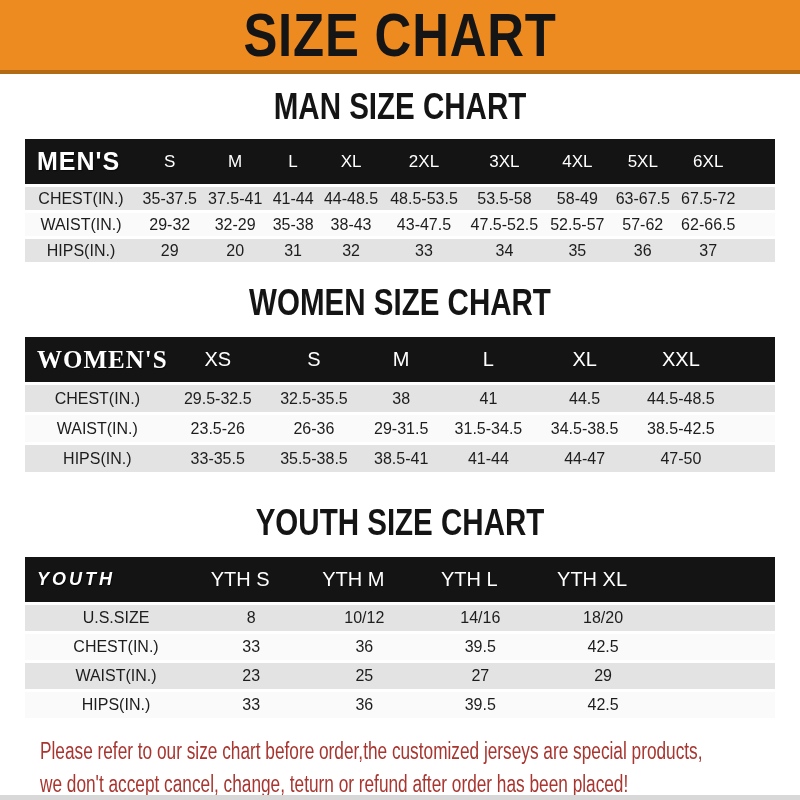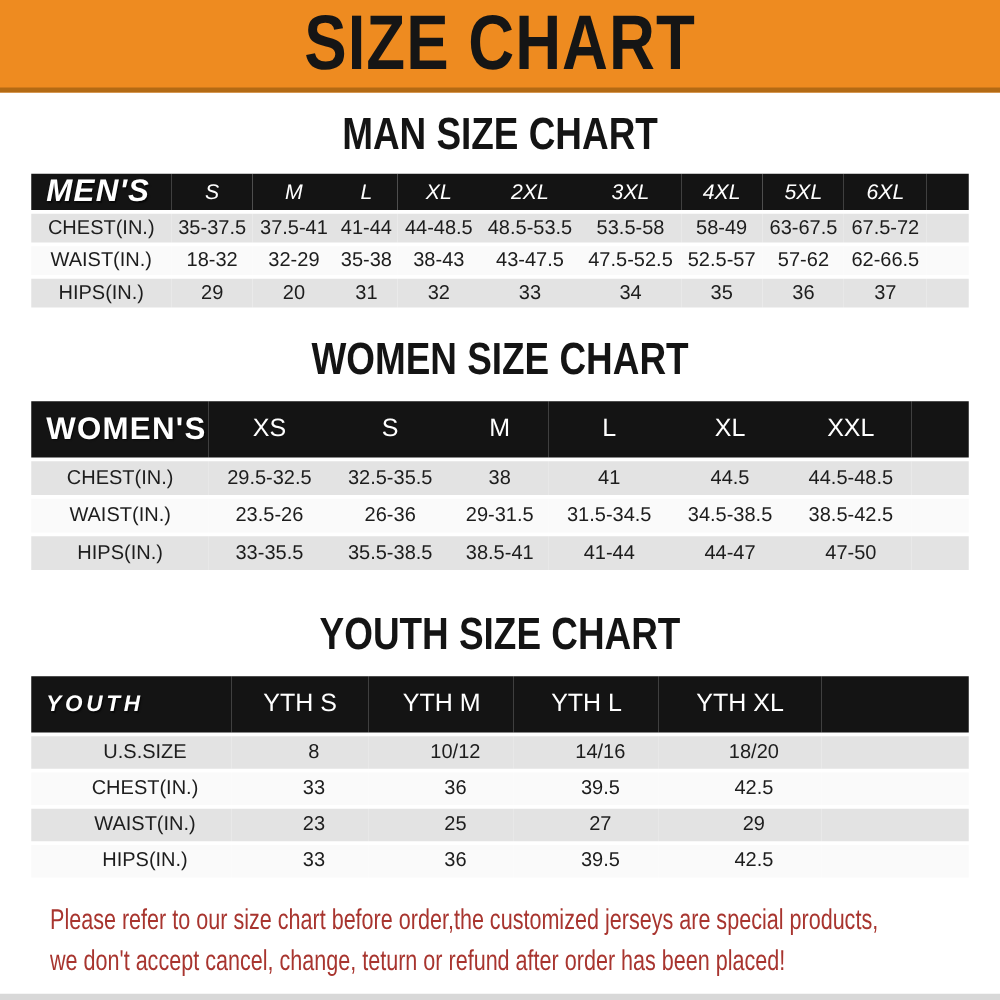--- a/index.html
+++ b/index.html
@@ -47,24 +47,24 @@
     table-layout:auto;
   }
   .size-table thead th{
     background:var(--header-bar-bg);color:var(--header-bar-text);
     font-weight:normal;text-align:center;padding:0 2px;
   }
   .size-table thead th.tbl-label{
     text-align:left;padding-left:12px;font-weight:bold;letter-spacing:1px;
     text-shadow:1px 1px 1px rgba(0,0,0,0.6);
   }
-  .men thead th{height:29px;font-size:17px;font-style:italic;}
+  .men thead th{height:45px;font-size:17px;}
   .men thead th.tbl-label{font-size:25px;width:112px;}
   .women thead th,.youth thead th{height:45px;font-size:20px;}
-  .women thead th.tbl-label{font-size:25px;width:140px;}
+  .women thead th.tbl-label{font-size:25px;width:140px;font-family:Liberation Serif, serif;}
   .youth thead th.tbl-label{font-size:18px;width:160px;letter-spacing:3px;font-style:italic;}
   .men th.spacer{width:34px;}
   .women th.spacer{width:46px;}
   .youth th.spacer{width:118px;}
   .size-table tbody td{
     text-align:center;font-size:16px;color:#1d1d1d;padding:0 2px;
   }
   .men tbody td{height:23px;}
   .women tbody td{height:27px;}
   .youth tbody td{height:26px;padding-left:24px;}
@@ -115,21 +115,21 @@
           <td>44-48.5</td>
           <td>48.5-53.5</td>
           <td>53.5-58</td>
           <td>58-49</td>
           <td>63-67.5</td>
           <td>67.5-72</td>
           <td class="spacer"></td>
         </tr>
         <tr class="plain">
           <td class="row-label">WAIST(IN.)</td>
-          <td>18-32</td>
+          <td>29-32</td>
           <td>32-29</td>
           <td>35-38</td>
           <td>38-43</td>
           <td>43-47.5</td>
           <td>47.5-52.5</td>
           <td>52.5-57</td>
           <td>57-62</td>
           <td>62-66.5</td>
           <td class="spacer"></td>
         </tr>

